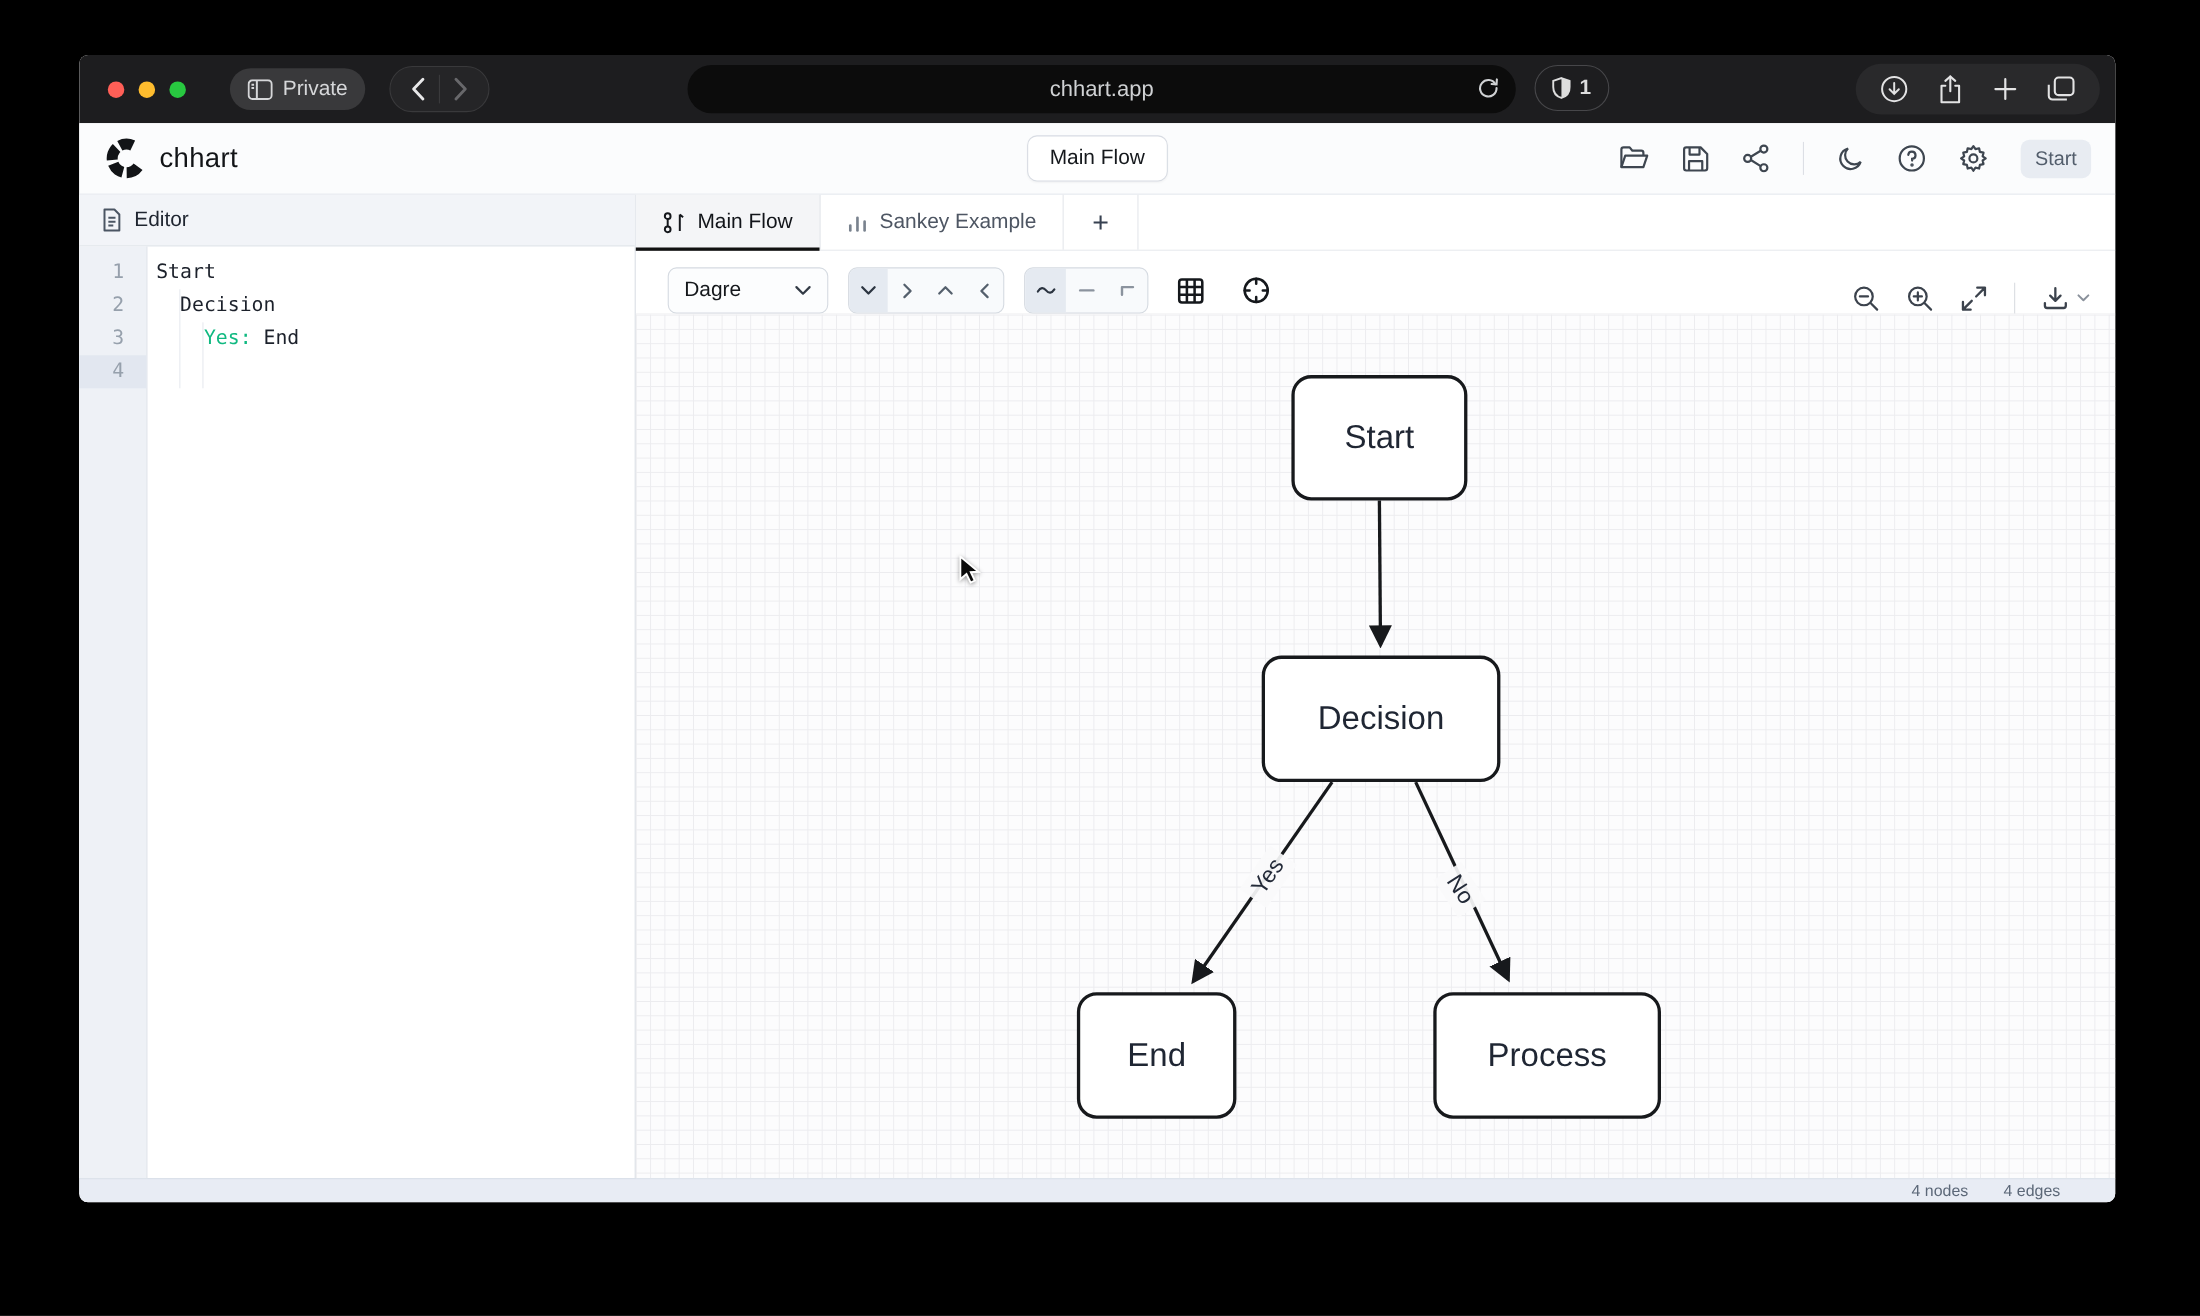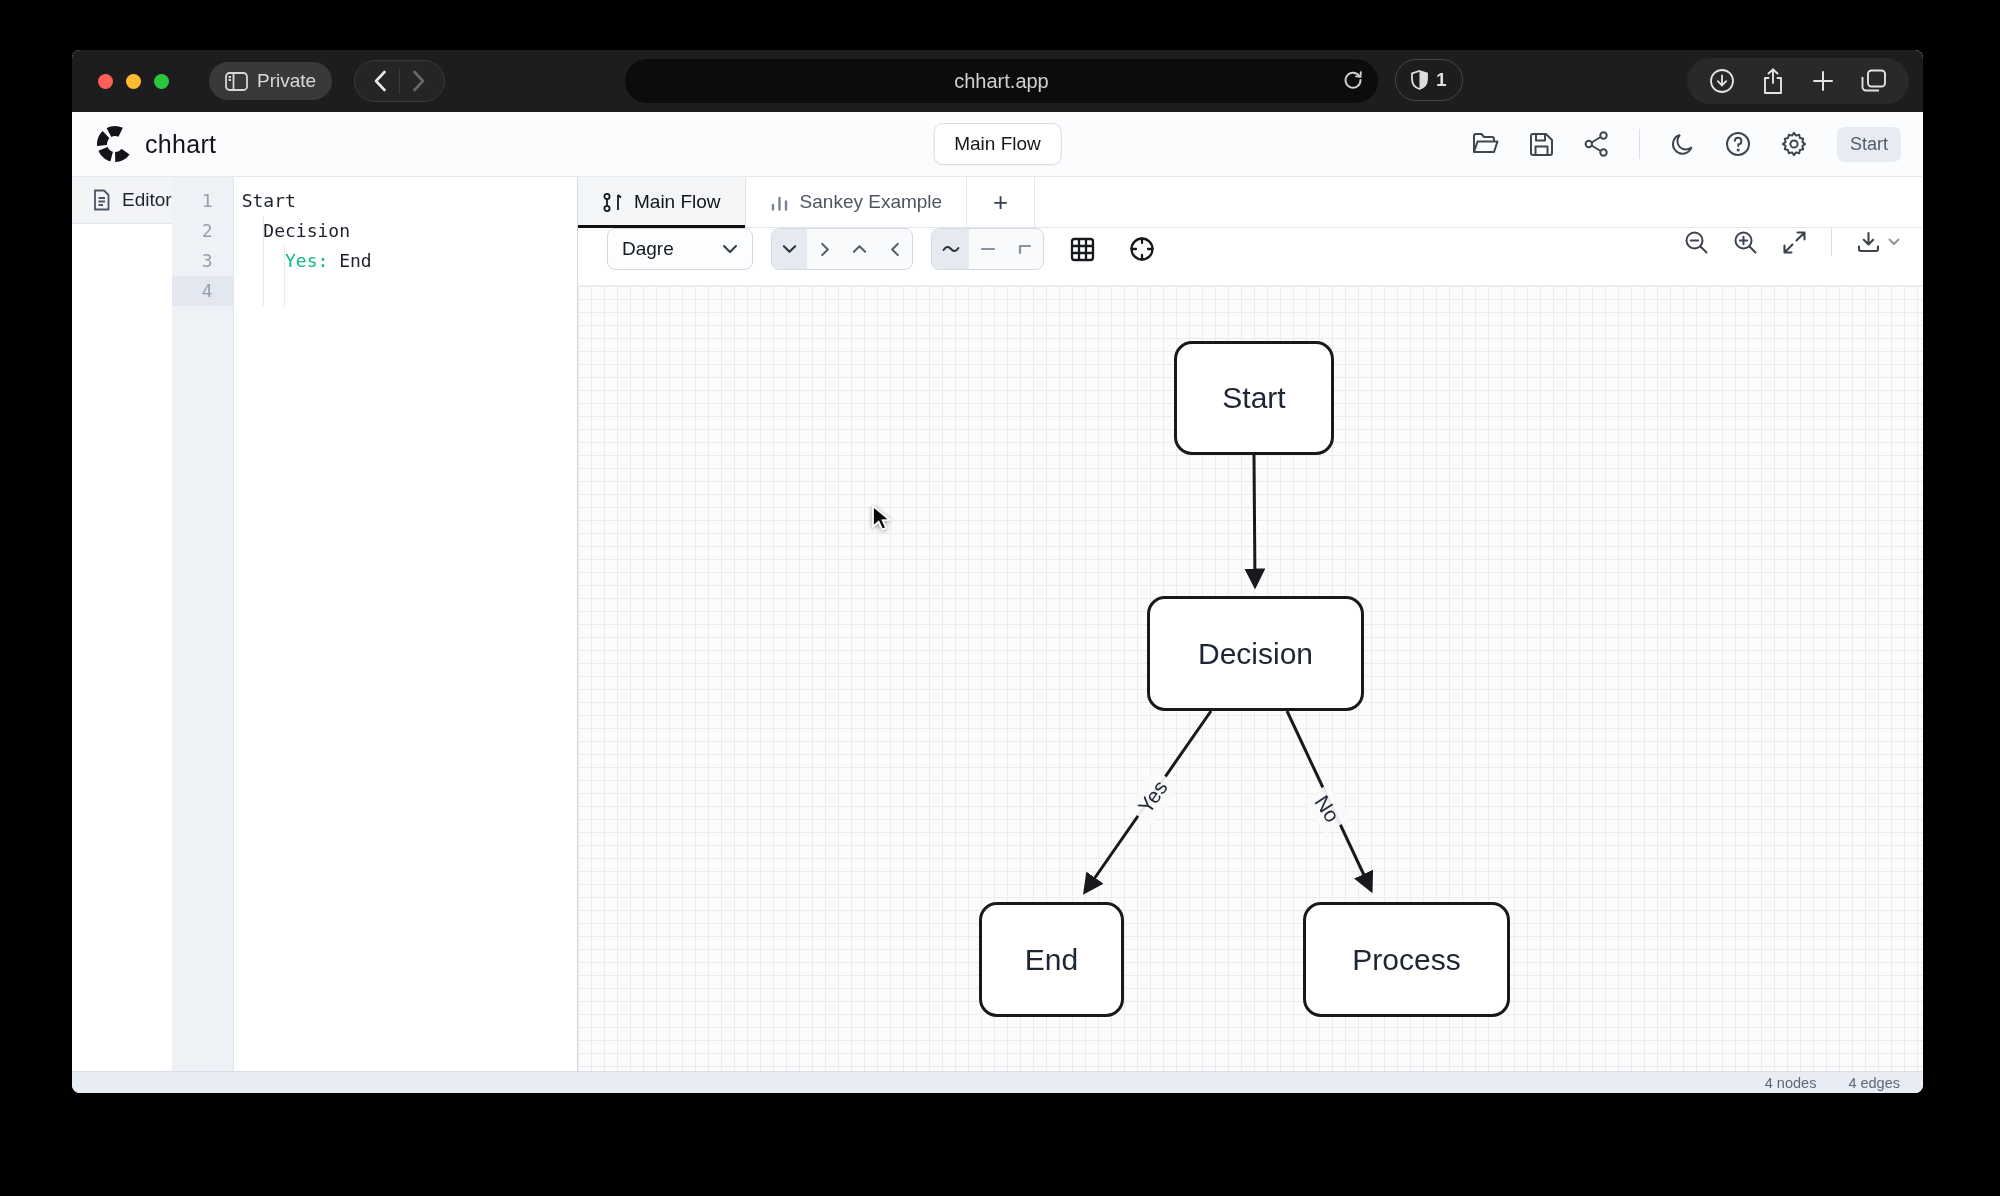--- a/index.html
+++ b/index.html
@@ -33,21 +33,21 @@
   .logo { display:flex; align-items:center; gap:11px; margin-left:24px; }
   .logo-text { font-size:25px; font-weight:400; color:#121417; letter-spacing:.3px; }
   .title-btn { position:absolute; left:50%; transform:translateX(-50%); background:#fff; border:1px solid #d8dce3;
     border-radius:9px; padding:9px 20px; font-size:19px; font-weight:500; color:#15181c; box-shadow:0 1px 2px rgba(0,0,0,.04); }
   .hdr-right { position:absolute; right:22px; display:flex; align-items:center; gap:30px; color:#3e4650; }
   .hdr-divider { width:1px; height:30px; background:#dcdfe5; }
   .beta { background:#e8ecf2; border-radius:8px; padding:7px 13px; font-size:18px; font-weight:500; color:#525d6b; }
 
   
   .main { flex:1; display:flex; min-height:0; }
-  .sidebar { width:506px; flex:none; border-right:1px solid #d4d9e0; display:flex; flex-direction:row; background:#fff; }
+  .sidebar { width:506px; flex:none; border-right:1px solid #d4d9e0; display:flex; flex-direction:column; background:#fff; }
   .editor-header { height:47px; background:#f2f4f8; border-bottom:1px solid #e2e5ea; display:flex; align-items:center; gap:11px;
     padding-left:20px; color:#1f2530; font-size:19px; font-weight:500; flex:none; }
   .editor-body { flex:1; display:flex; position:relative; font-family:"DejaVu Sans Mono", monospace; font-size:18px; }
   .gutter { width:62px; background:#eef1f6; border-right:1px solid #e3e7ed; padding-top:9px; flex:none; }
   .gutter .ln { height:30px; line-height:30px; text-align:right; padding-right:20px; color:#96a0ac; }
   .gutter .ln.active { background:#e2e7f0; }
   .codearea { flex:1; padding-top:9px; position:relative; }
   .codearea .cl { height:30px; line-height:30px; white-space:pre; padding-left:8px; color:#1c212b; position:relative; }
   .codearea .cl.active { background:#edf1fa; }
   .seg-green { color:#10b981; }
@@ -58,21 +58,21 @@
   
   .tabbar { height:51px; background:#fff; border-bottom:1px solid #e4e7eb; display:flex; flex:none; }
   .tab { display:flex; align-items:center; gap:11px; padding:0 24px; border-right:1px solid #e4e7eb; position:relative; font-size:19px; }
   .tab.active { background:#f4f5f7; color:#111419; font-weight:500; }
   .tab.active::after { content:""; position:absolute; left:0; right:0; bottom:-1px; height:3px; background:#111; }
   .tab.inactive { color:#4e5663; }
   .tab-plus { width:68px; display:flex; align-items:center; justify-content:center; border-right:1px solid #e4e7eb;
     font-size:26px; color:#374151; font-weight:300; }
 
   
-  .toolbar { height:58px; background:#fff; display:flex; align-items:flex-start; justify-content:space-between;
+  .toolbar { height:58px; background:#fff; display:flex; align-items:flex-end; justify-content:space-between;
     padding:0 23px 0 29px; flex:none; border-bottom:1px solid #ededf0; }
   .tb-left { display:flex; align-items:center; gap:18px; }
   .select { width:146px; height:42px; border:1px solid #d5dae1; border-radius:8px; background:#fcfdfe;
     display:flex; align-items:center; justify-content:space-between; padding:0 14px; font-size:19px; color:#15181c; }
   .btn-group { display:flex; border:1px solid #d5dae1; border-radius:8px; overflow:hidden; background:#f8fafc; height:42px; }
   .bg-btn { width:35px; display:flex; align-items:center; justify-content:center; color:#333b46; }
   .bg-btn.active { background:#e5eaf1; }
   .icon-btn { width:41px; height:41px; border-radius:9px; display:flex; align-items:center; justify-content:center; color:#15181c; }
   .tb-right { display:flex; align-items:center; gap:24px; color:#3c434d; }
   .tb-divider { width:1px; height:28px; background:#dadde2; }
@@ -83,21 +83,21 @@
     background-image:linear-gradient(#ececef 1px, transparent 1px), linear-gradient(90deg,#ececef 1px, transparent 1px);
     background-size:13px 13px; overflow:hidden; }
   .node { position:absolute; background:#fff; border:3.5px solid #17191c; border-radius:18px;
     display:flex; align-items:center; justify-content:center; font-size:30px; color:#1f2633; }
   .edge-svg { position:absolute; inset:0; width:100%; height:100%; }
   .edge-label { position:absolute; transform:translate(-50%,-50%); background:rgba(250,250,251,.92);
     padding:3px 7px; font-size:21px; color:#232a38; }
 
   
   .statusbar { height:22px; background:#e8ecf4; border-top:1px solid #dadfe9; flex:none;
-    display:flex; align-items:center; justify-content:flex-end; gap:32px; padding-right:23px;
+    display:flex; align-items:center; justify-content:flex-end; gap:32px; padding-right:50px;
     font-size:14.5px; color:#5c6878; }
 
   
   .cursor { position:absolute; left:872px; top:505px; pointer-events:none; filter:drop-shadow(0 1px 2px rgba(0,0,0,.4)); }
 
   svg { display:block; }
 </style>
 </head>
 <body>
 

